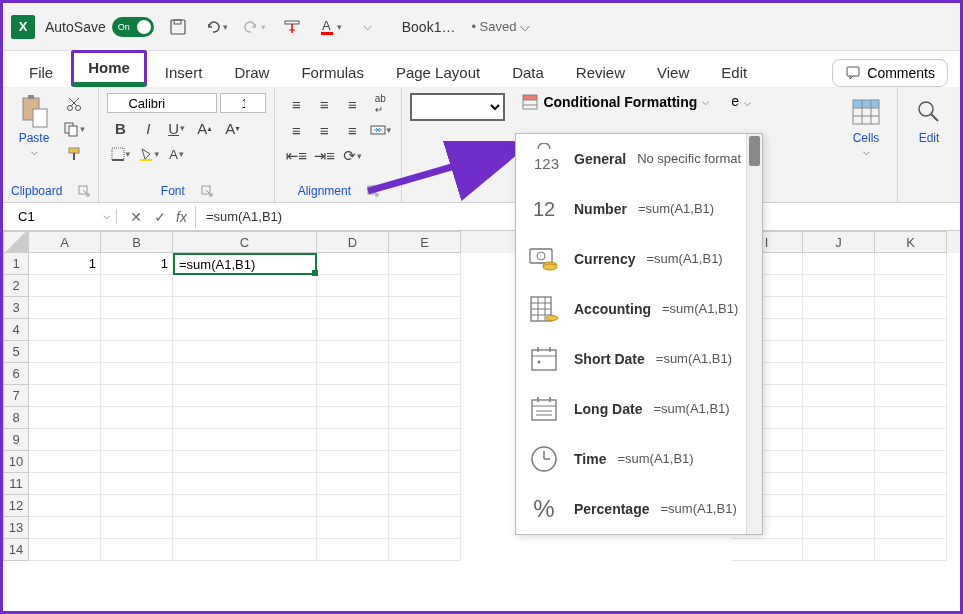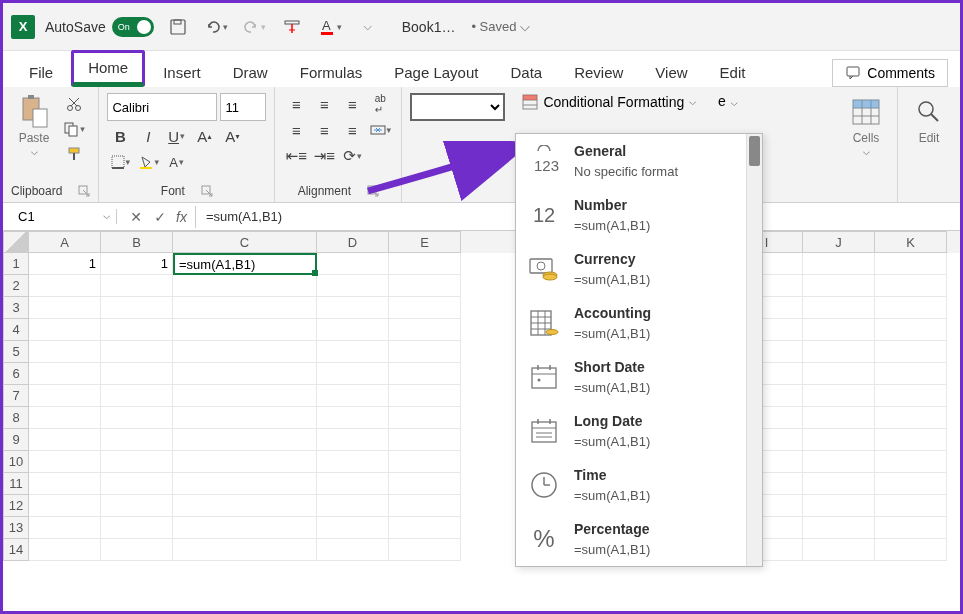--- a/index.html
+++ b/index.html
@@ -17,34 +17,34 @@
     .saved { font-size: 13px; color: #666; margin-left: 6px; }
     .title-right { margin-left: auto; display: flex; align-items: center; gap: 14px; }
     .search-btn { width: 20px; height: 20px; color: #666; }
     .user { font-size: 14px; color: #333; }
     .avatar { width: 28px; height: 28px; border-radius: 50%; background: #888; overflow: hidden; position: relative; }
     .avatar::after { content: ''; position: absolute; width: 12px; height: 12px; background: #c9a678; border-radius: 50%; top: 4px; left: 8px; }
     
     
     .tabs { height: 36px; background: #fff; display: flex; align-items: flex-end; padding: 0 12px; gap: 4px; }
     .tab { padding: 6px 14px; font-size: 15px; color: #333; cursor: pointer; border-radius: 3px; }
-    .tab.active { background: #fff; border: 3px solid #702dc9; border-bottom: 5px solid #107c41; font-weight: normal; margin-top: 16px; }
-    .comments-btn { margin-left: auto; padding: 5px 12px; border: 1px solid #ccc; border-radius: 0; font-size: 14px; display: flex; align-items: center; gap: 6px; }
+    .tab.active { background: #fff; border: 3px solid #702dc9; border-bottom: 5px solid #107c41; font-weight: bold; margin-top: 16px; }
+    .comments-btn { margin-left: auto; padding: 5px 12px; border: 1px solid #ccc; border-radius: 8px; font-size: 14px; display: flex; align-items: center; gap: 6px; }
     
     
     .ribbon { height: 116px; background: #f3f3f3; display: flex; border-bottom: 1px solid #d0d0d0; }
     .group { display: flex; flex-direction: column; padding: 2px 8px 2px 8px; border-right: 1px solid #d6d6d6; }
     .group-content { flex: 1; display: flex; align-items: flex-start; gap: 4px; padding-top: 4px; }
-    .group-label { text-align: center; font-size: 12px; color: #404040; padding-bottom: 2px; display: flex; justify-content: center; align-items: center; gap: 16px; }
+    .group-label { text-align: center; font-size: 12px; color: #1d4ed8; padding-bottom: 2px; display: flex; justify-content: center; align-items: center; gap: 16px; }
     .icon-btn { width: 26px; height: 22px; display: flex; align-items: center; justify-content: center; color: #444; cursor: pointer; border-radius: 3px; font-size: 15px; }
     .large-btn { display: flex; flex-direction: column; align-items: center; gap: 2px; padding: 2px 6px; cursor: pointer; }
     .large-icon { width: 34px; height: 34px; display: flex; align-items: center; justify-content: center; }
-    .large-label { font-size: 12px; color: #737373; }
+    .large-label { font-size: 12px; color: #1d4ed8; }
     .dd { font-size: 9px; color: #666; margin-left: 1px; }
-    .font-sel { height: 28px; border: 1px solid #bbb; font-size: 13px; padding: 0 4px; background: #fff; }
+    .font-sel { height: 20px; border: 1px solid #bbb; font-size: 13px; padding: 0 20px; background: #fff; }
     .number-sel { width: 95px; height: 28px; border: 2px solid #666; background: #fff; font-size: 12px; padding: 0 4px; }
     .launcher { width: 12px; height: 12px; }
     
     
     .formula-bar { height: 28px; display: flex; align-items: center; border-bottom: 1px solid #ccc; background: #fff; }
     .name-box { width: 105px; border-right: 1px solid #ccc; display: flex; align-items: center; padding: 0 6px; font-size: 13px; gap: 8px; margin-left: 9px; }
     .name-box span:first-child { flex: 1; }
     .fx-btns { display: flex; align-items: center; gap: 2px; padding: 0 8px; border-right: 1px solid #ccc; }
     .fx-btn { width: 22px; height: 22px; display: flex; align-items: center; justify-content: center; font-size: 14px; color: #666; }
     .fx-label { font-style: italic; font-size: 14px; color: #666; margin-left: 3px; }
@@ -64,21 +64,21 @@
     .cell.num { justify-content: flex-end; }
     .cell.active { border: 2px solid #107c41; position: relative; }
     .cell.active::after { content: ''; position: absolute; width: 6px; height: 6px; background: #107c41; bottom: -3px; right: -3px; }
     
     
     .format-dropdown { position: absolute; left: 512px; top: 130px; width: 248px; background: #fff; border: 1px solid #bbb; box-shadow: 2px 2px 8px rgba(0,0,0,0.15); z-index: 1000; }
     .format-dropdown::before { content: ''; position: absolute; right: 0; top: 0; width: 15px; height: 100%; background: #f0f0f0; border-left: 1px solid #ddd; }
     .format-dropdown::after { content: ''; position: absolute; right: 2px; top: 2px; width: 11px; height: 30px; background: #888; border-radius: 2px; }
     .format-item { display: flex; align-items: center; gap: 14px; padding: 9px 20px 9px 12px; cursor: pointer; position: relative; }
     .format-icon { width: 32px; height: 32px; display: flex; align-items: center; justify-content: center; color: #666; }
-    .format-text { display: flex; flex-direction: column; gap: 5px; }
+    .format-text { display: flex; flex-direction: row; gap: 11px; }
     .format-name { font-size: 14px; font-weight: 600; color: #333; }
     .format-sub { font-size: 13px; color: #555; }
     
     
     .arrow { position: absolute; left: 357px; top: 138px; z-index: 999; pointer-events: none; }
     
     .col3 { display: flex; flex-direction: column; gap: 3px; }
   </style>
 </head>
 <body>
@@ -294,21 +294,21 @@
 
   <div class="group" style="flex:1;border-right:none;">
     <div class="group-content">
       <div style="display:flex;align-items:center;gap:4px;">
         <svg width="18" height="18" viewBox="0 0 18 18">
             <rect x="2" y="2" width="14" height="14" fill="none" stroke="#888"></rect>
             <line x1="2" y1="7" x2="16" y2="7" stroke="#888"></line>
             <line x1="2" y1="12" x2="16" y2="12" stroke="#888"></line>
             <rect x="2" y="2" width="14" height="5" fill="#e74c3c" opacity=".7"></rect>
           </svg>
-        <span style="font-size:14px;">Conditional Formatting</span>
+        <span style="font-size:14px;font-weight:bold;">Conditional Formatting</span>
           <span class="dd">⌵</span>
       </div>
       <span style="margin-left:18px;font-size:14px;"><span>e</span> <span class="dd">⌵</span></span>
     </div>
   </div>
 
   <div class="group">
     <div class="group-content">
       <div class="large-btn">
         <div class="large-icon">

